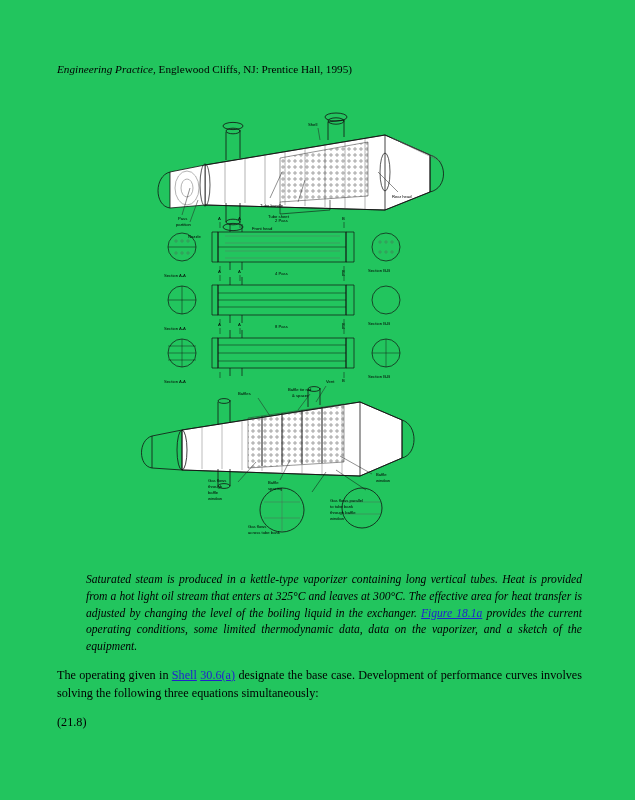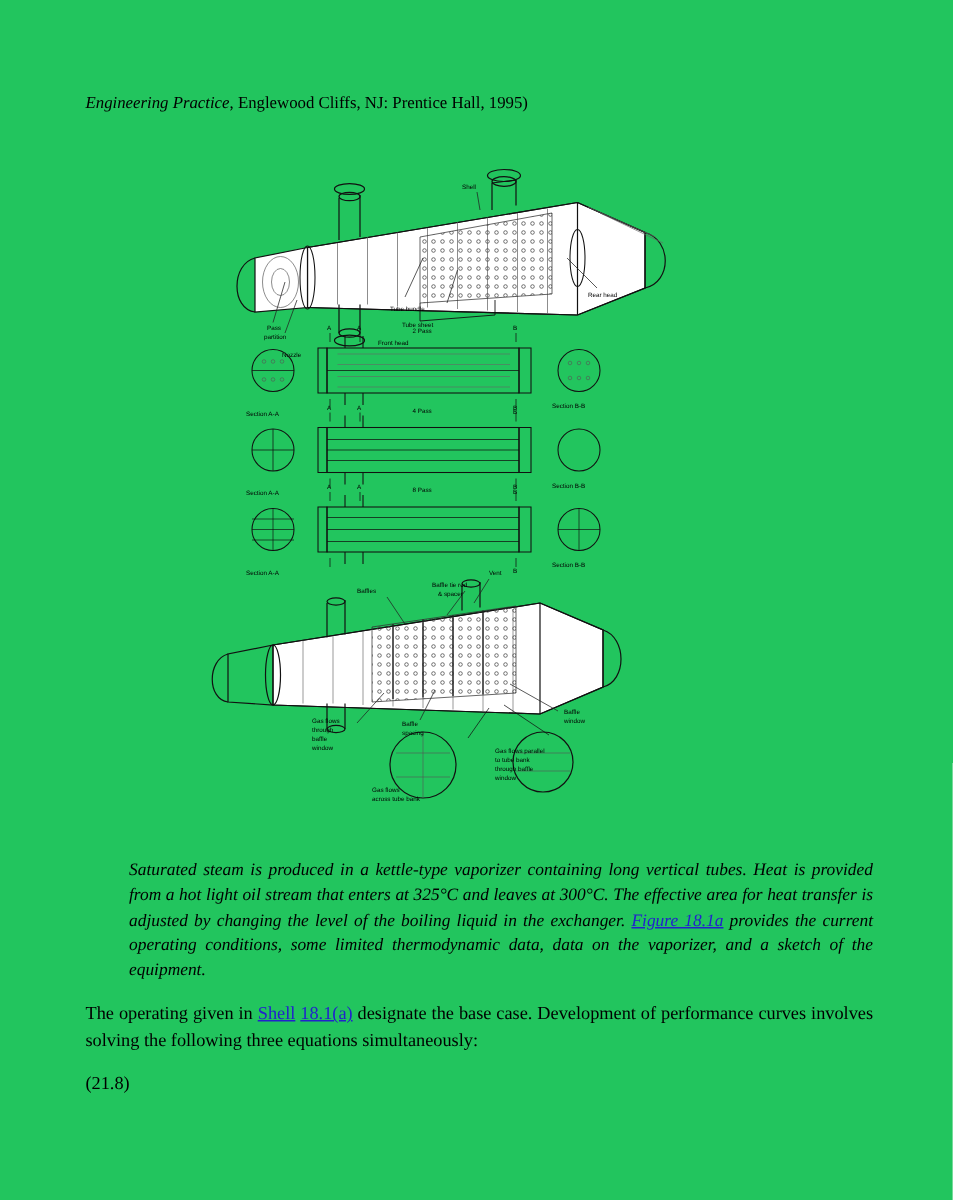--- a/index.html
+++ b/index.html
@@ -307,18 +307,18 @@
         <text x="200" y="410">window</text>
       </g>
     </svg>
   </div>
 
   <div class="para-indent">
     <span>Saturated steam is produced in a kettle-type vaporizer containing long vertical tubes. Heat is provided from a hot light oil stream that enters at 325°C and leaves at 300°C. The effective area for heat transfer is adjusted by changing the level of the boiling liquid in the exchanger. </span><a class="xref nowrap">Figure 18.1a</a><span> provides the current operating conditions, some limited thermodynamic data, data on the vaporizer, and a sketch of the equipment.</span>
   </div>
 
   <div class="para-body">
-    <span>The operating given in </span><a class="xref">Shell</a>&nbsp;<a class="xref">18.1(a)</a><span> designate the base case. Development of performance curves involves solving the following three equations simultaneously:</span>
+    <span>The operating given in </span><a class="xref">Shell</a>&nbsp;<a class="xref">30.6(a)</a><span> designate the base case. Development of performance curves involves solving the following three equations simultaneously:</span>
   </div>
 
   <div class="eqnum">(21.8)</div>
 
 </div>
 
 </body></html>

